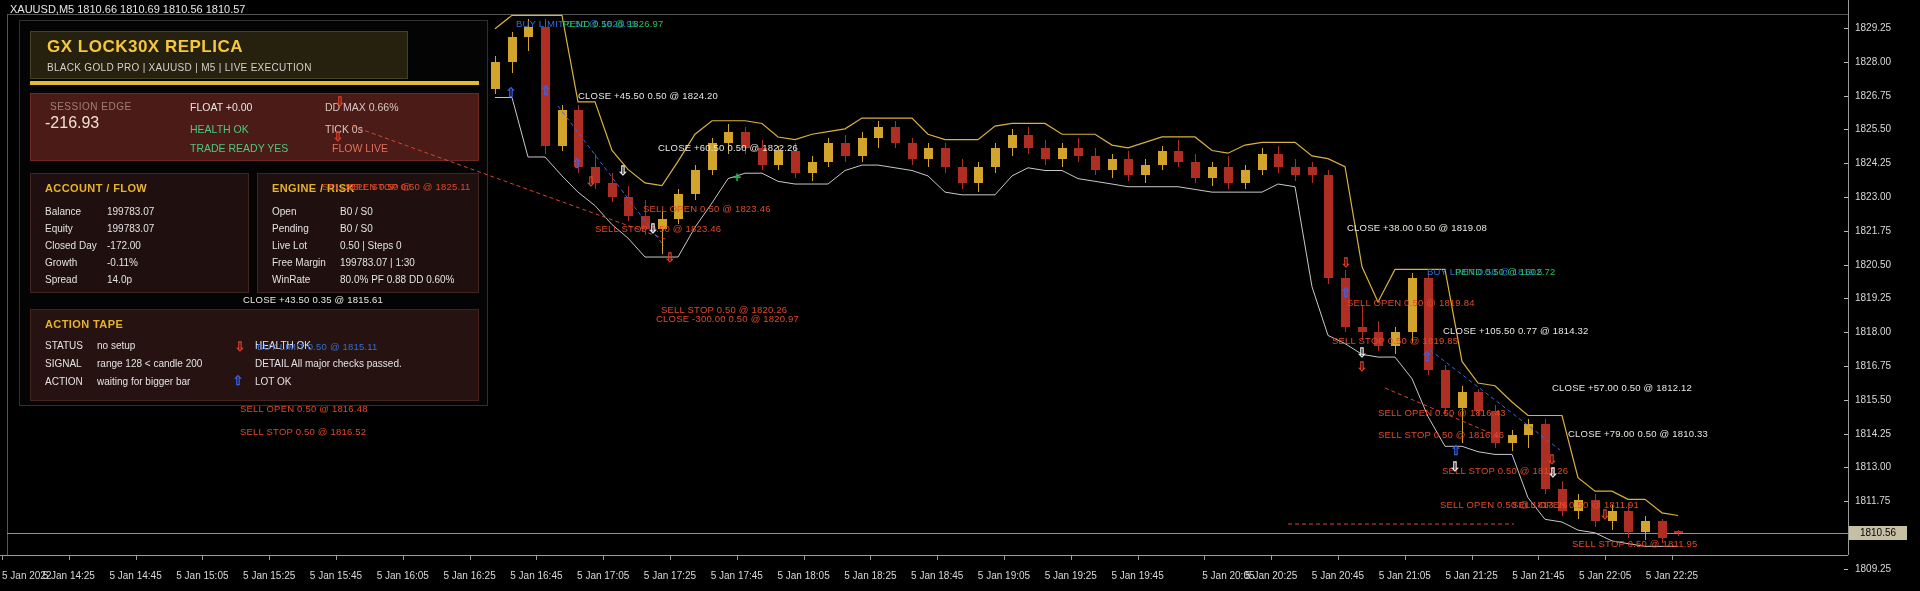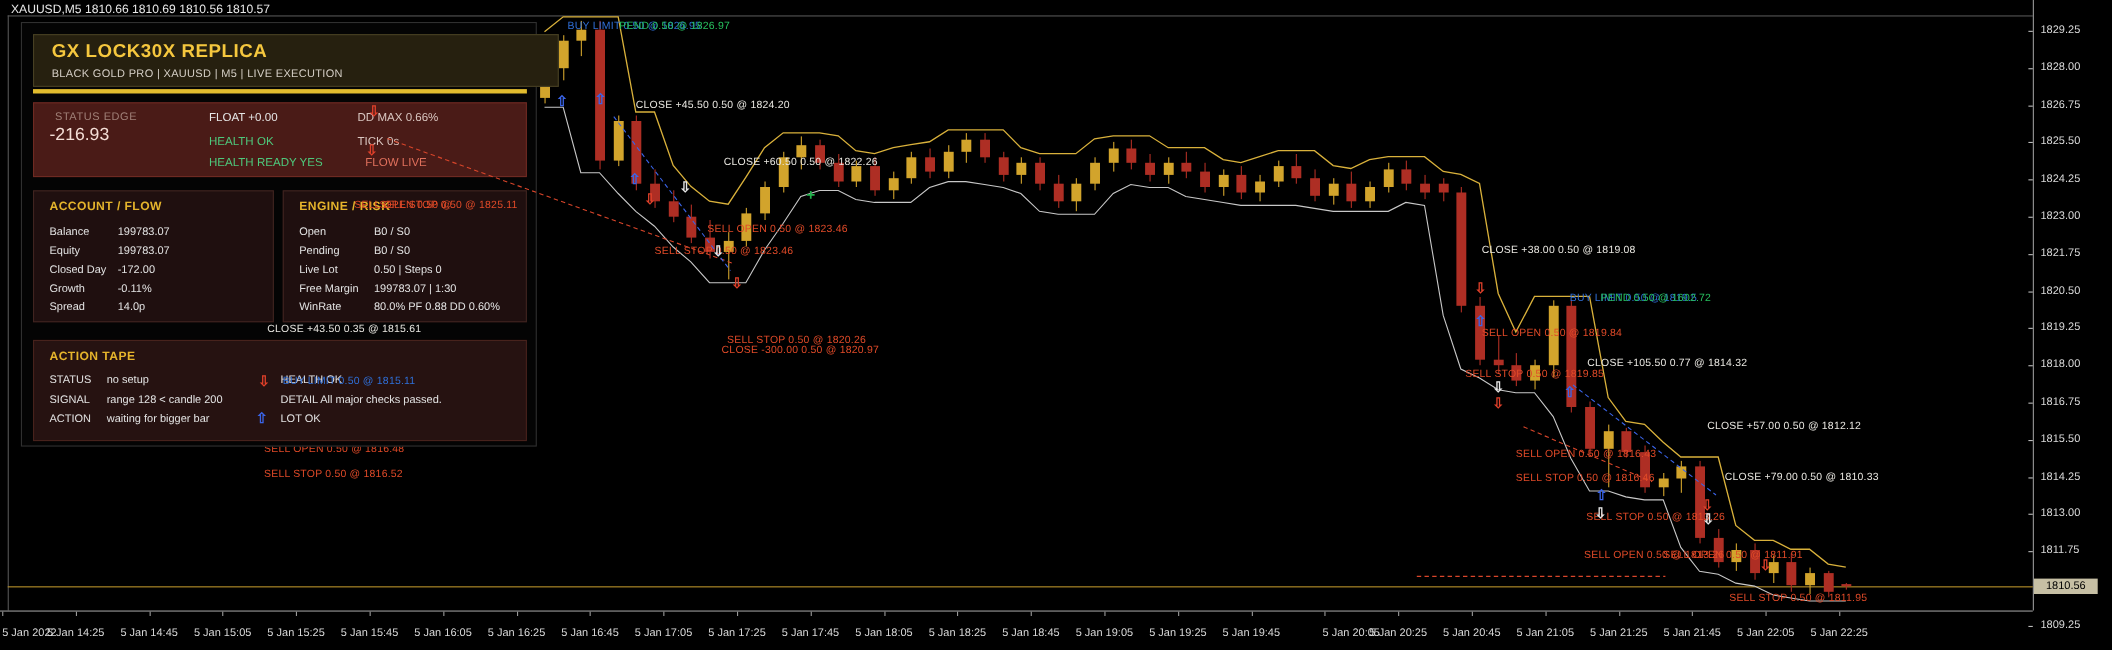--- a/index.html
+++ b/index.html
@@ -25,21 +25,21 @@
   .ptickmark{position:absolute;left:-5px;width:4px;height:1px;background:#bbb;}
   #price-box{position:absolute;left:0px;top:526px;width:58px;height:14px;background:#c6bfa4;color:#000;
     font-size:10px;text-align:center;line-height:14px;z-index:4;}
   #time-axis{position:absolute;left:0;top:556px;width:1848px;height:35px;z-index:3;}
   .ttick{position:absolute;top:14px;color:#d8d8d8;font-size:10px;white-space:nowrap;transform:translateX(-50%);}
   .ttickmark{position:absolute;top:0;width:1px;height:4px;background:#999;}
   
   #panel{position:absolute;left:19px;top:20px;width:467px;height:384px;background:#040404;
     border:1px solid #303030;z-index:5;}
   .pbox{position:absolute;box-sizing:border-box;}
-  #p-header{left:10px;top:10px;width:478px;height:48px;background:#26200f;border:1px solid #474023;}
+  #p-header{left:10px;top:10px;width:378px;height:48px;background:#26200f;border:1px solid #474023;}
   #p-title{position:absolute;left:16px;top:5px;font-size:17px;font-weight:bold;color:#f5c73e;letter-spacing:.5px;}
   #p-subtitle{position:absolute;left:16px;top:30px;font-size:10px;color:#d5cfc6;letter-spacing:.3px;}
   #p-ybar{left:10px;top:60px;width:449px;height:4px;background:#e2bc2e;}
   #p-session{left:10px;top:72px;width:449px;height:68px;background:#4a1b17;border:1px solid #6e2a22;}
   #p-acct{left:10px;top:152px;width:219px;height:120px;background:#1f0f0f;border:1px solid #402420;}
   #p-engine{left:237px;top:152px;width:222px;height:120px;background:#1f0f0f;border:1px solid #402420;}
   #p-action{left:10px;top:288px;width:449px;height:92px;background:#261211;border:1px solid #47221c;}
   .ph{position:absolute;left:14px;top:8px;font-size:11px;font-weight:bold;color:#e5b42c;letter-spacing:.4px;}
   .sess-label{position:absolute;left:19px;top:7px;font-size:10px;color:#a08078;letter-spacing:.5px;}
   .sess-value{position:absolute;left:14px;top:20px;font-size:16px;color:#f4ded6;}
@@ -279,25 +279,25 @@
     </div>
 
   <div id="panel">
     <div class="pbox" id="p-header">
       <div id="p-title">GX LOCK30X REPLICA</div>
       <div id="p-subtitle">BLACK GOLD PRO  |  XAUUSD  |  M5  |  LIVE EXECUTION</div>
     </div>
     <div class="pbox" id="p-ybar"></div>
 
     <div class="pbox" id="p-session">
-      <div class="sess-label">STATUS EDGE</div>
+      <div class="sess-label">SESSION EDGE</div>
       <div class="sess-value">-216.93</div>
       <div class="scol white" style="left:159px;top:7px;">FLOAT +0.00</div>
       <div class="scol green" style="left:159px;top:29px;">HEALTH OK</div>
-      <div class="scol green" style="left:159px;top:48px;">HEALTH READY YES</div>
+      <div class="scol green" style="left:159px;top:48px;">TRADE READY YES</div>
       <div class="scol ltgray" style="left:294px;top:7px;">DD MAX 0.66%</div>
       <div class="scol ltgray" style="left:294px;top:29px;">TICK 0s</div>
       <div class="scol salmon" style="left:301px;top:48px;">FLOW LIVE</div>
     </div>
 
     <div class="pbox" id="p-acct">
       <div class="ph">ACCOUNT / FLOW</div>
       <div id="acct-rows">
           <div class="prow white" style="left: 14px; top: 32px;"><span class="lbl">Balance</span><span>199783.07</span></div>
           <div class="prow white" style="left: 14px; top: 49px;"><span class="lbl">Equity</span><span>199783.07</span></div>

